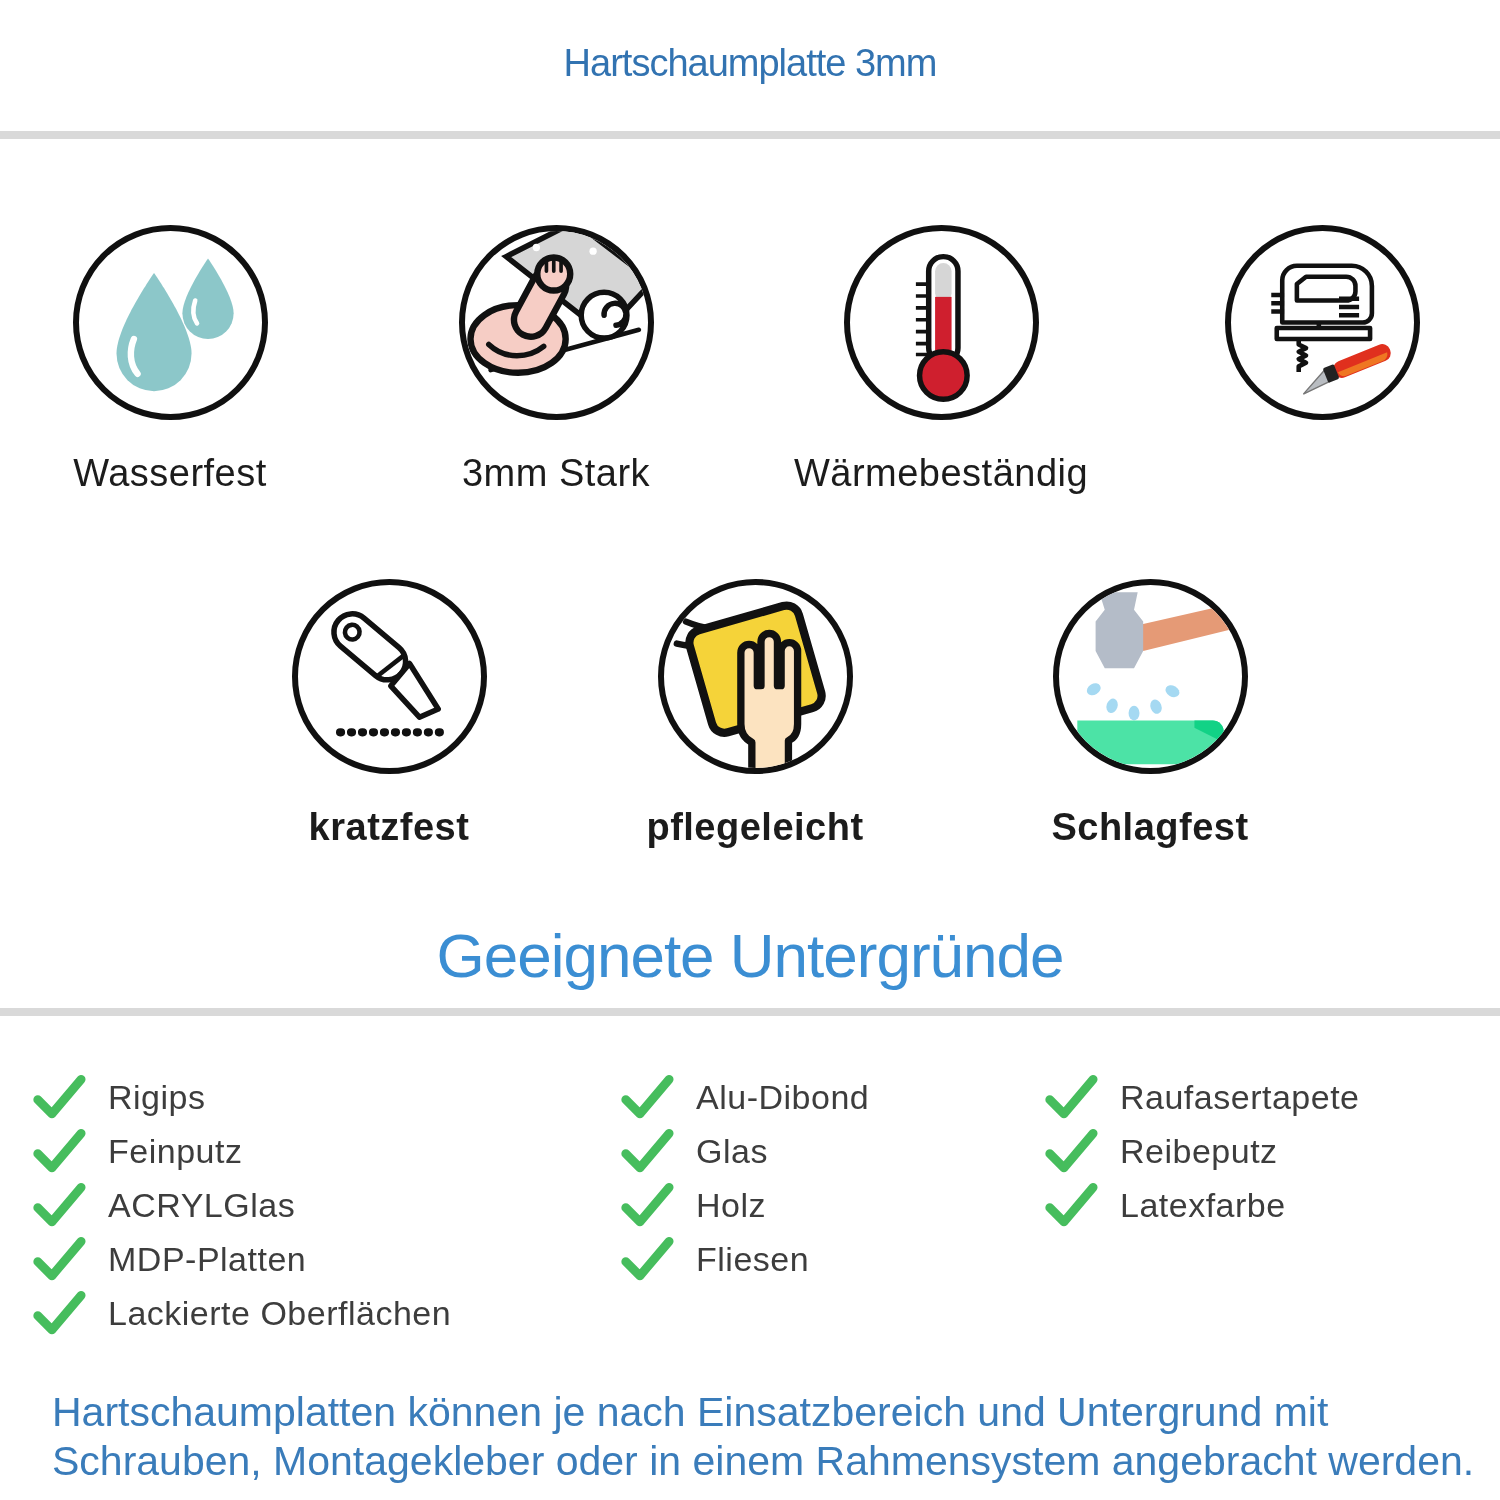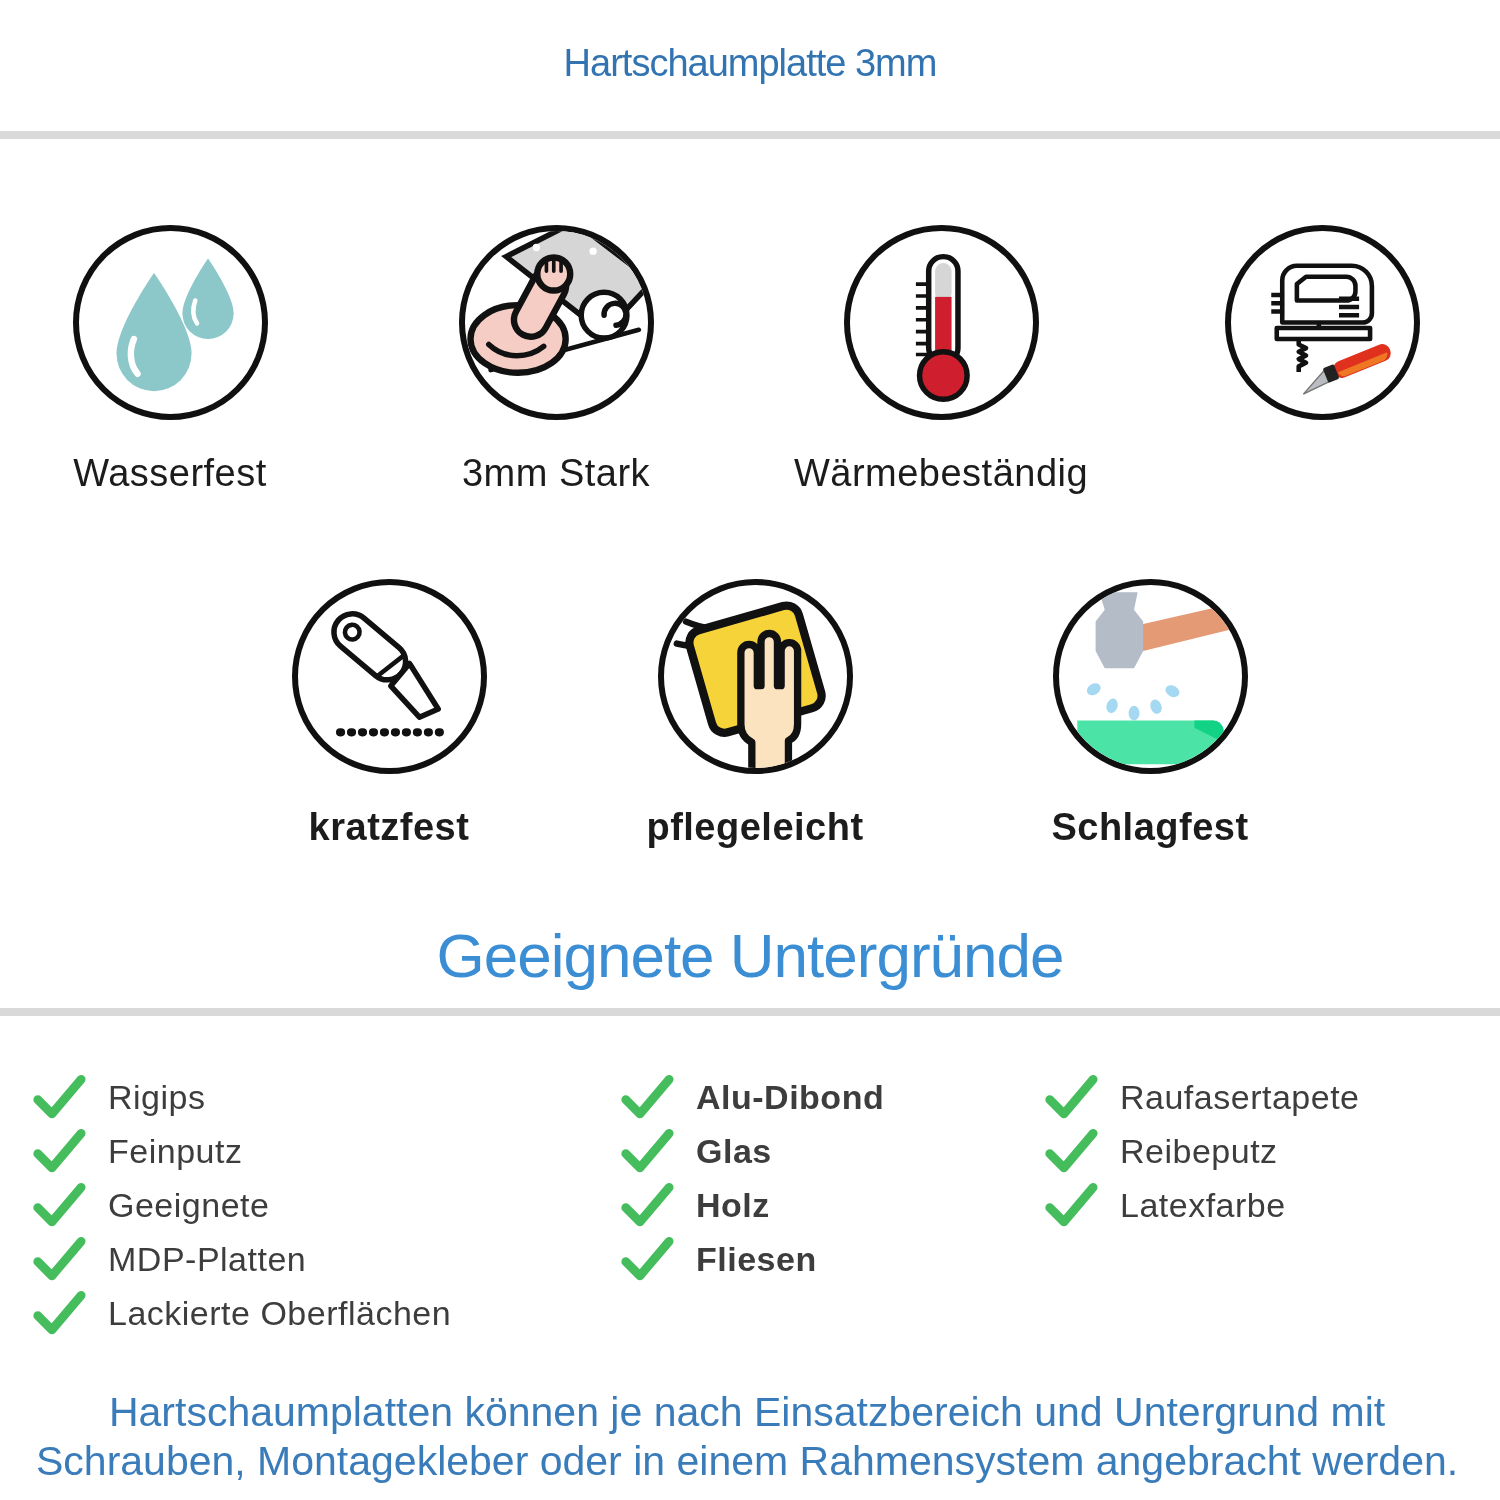--- a/index.html
+++ b/index.html
@@ -19,27 +19,27 @@
   .row2 { top:579px;font-weight:bold; }
   .fcircle {
     margin:0 auto; width:183px; height:183px; border:6px solid #101010;
     border-radius:50%; overflow:hidden; background:#fff;
   }
   .fcircle svg { width:183px; height:183px; display:block; }
   .flabel { display:block; margin-top:32px; font-size:38px; color:#1c1c1c; letter-spacing:0.5px; }
 
   .sub-col { position:absolute; top:1070px; }
   #col1 { left:32px; }
-  #col2 { left:620px;font-weight:bold; }
+  #col2 { left:620px; }
   #col3 { left:1044px; }
   .sub-item { display:flex; align-items:center; height:54px; }
   .sub-item svg { width:54px; height:46px; flex:none; }
   .sub-item span { margin-left:22px; font-size:34px; color:#3d3d3d; letter-spacing:0.5px; white-space:nowrap; }
 
-  .footer { position:absolute; left:36px; top:1388px; font-size:41px; line-height:49px; color:#3a7cba;text-align:center; }
+  .footer { position:absolute; left:52px; top:1388px; font-size:41px; line-height:49px; color:#3a7cba; }
 </style>
 </head>
 <body>
 
 <div class="title" id="title1">Hartschaumplatte 3mm</div>
 <div class="divider" id="divider1"></div>
 <div class="title" id="title2">Geeignete Untergründe</div>
 <div class="divider" id="divider2"></div>
 
 <div class="fcell row1" style="left:20px">
@@ -166,21 +166,21 @@
   <div class="sub-item">
     <svg viewBox="0 0 60 52">
         <path d="M6 29 L22 45 L55 6" fill="none" stroke="#46bd5d" stroke-width="10" stroke-linecap="round" stroke-linejoin="round"></path>
       </svg>
     <span>Feinputz</span>
   </div>
   <div class="sub-item">
     <svg viewBox="0 0 60 52">
         <path d="M6 29 L22 45 L55 6" fill="none" stroke="#46bd5d" stroke-width="10" stroke-linecap="round" stroke-linejoin="round"></path>
       </svg>
-    <span>Geeignete</span>
+    <span>ACRYLGlas</span>
   </div>
   <div class="sub-item">
     <svg viewBox="0 0 60 52">
         <path d="M6 29 L22 45 L55 6" fill="none" stroke="#46bd5d" stroke-width="10" stroke-linecap="round" stroke-linejoin="round"></path>
       </svg>
     <span>MDP-Platten</span>
   </div>
   <div class="sub-item">
     <svg viewBox="0 0 60 52">
         <path d="M6 29 L22 45 L55 6" fill="none" stroke="#46bd5d" stroke-width="10" stroke-linecap="round" stroke-linejoin="round"></path>

